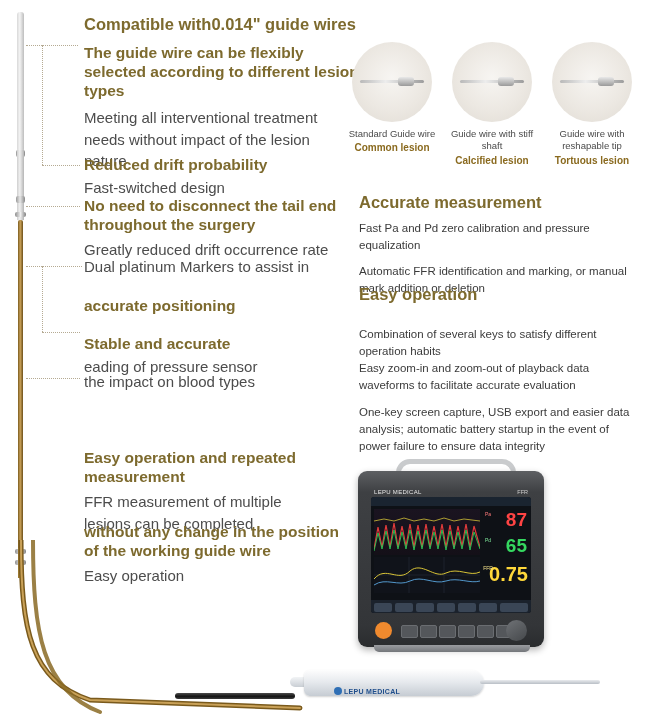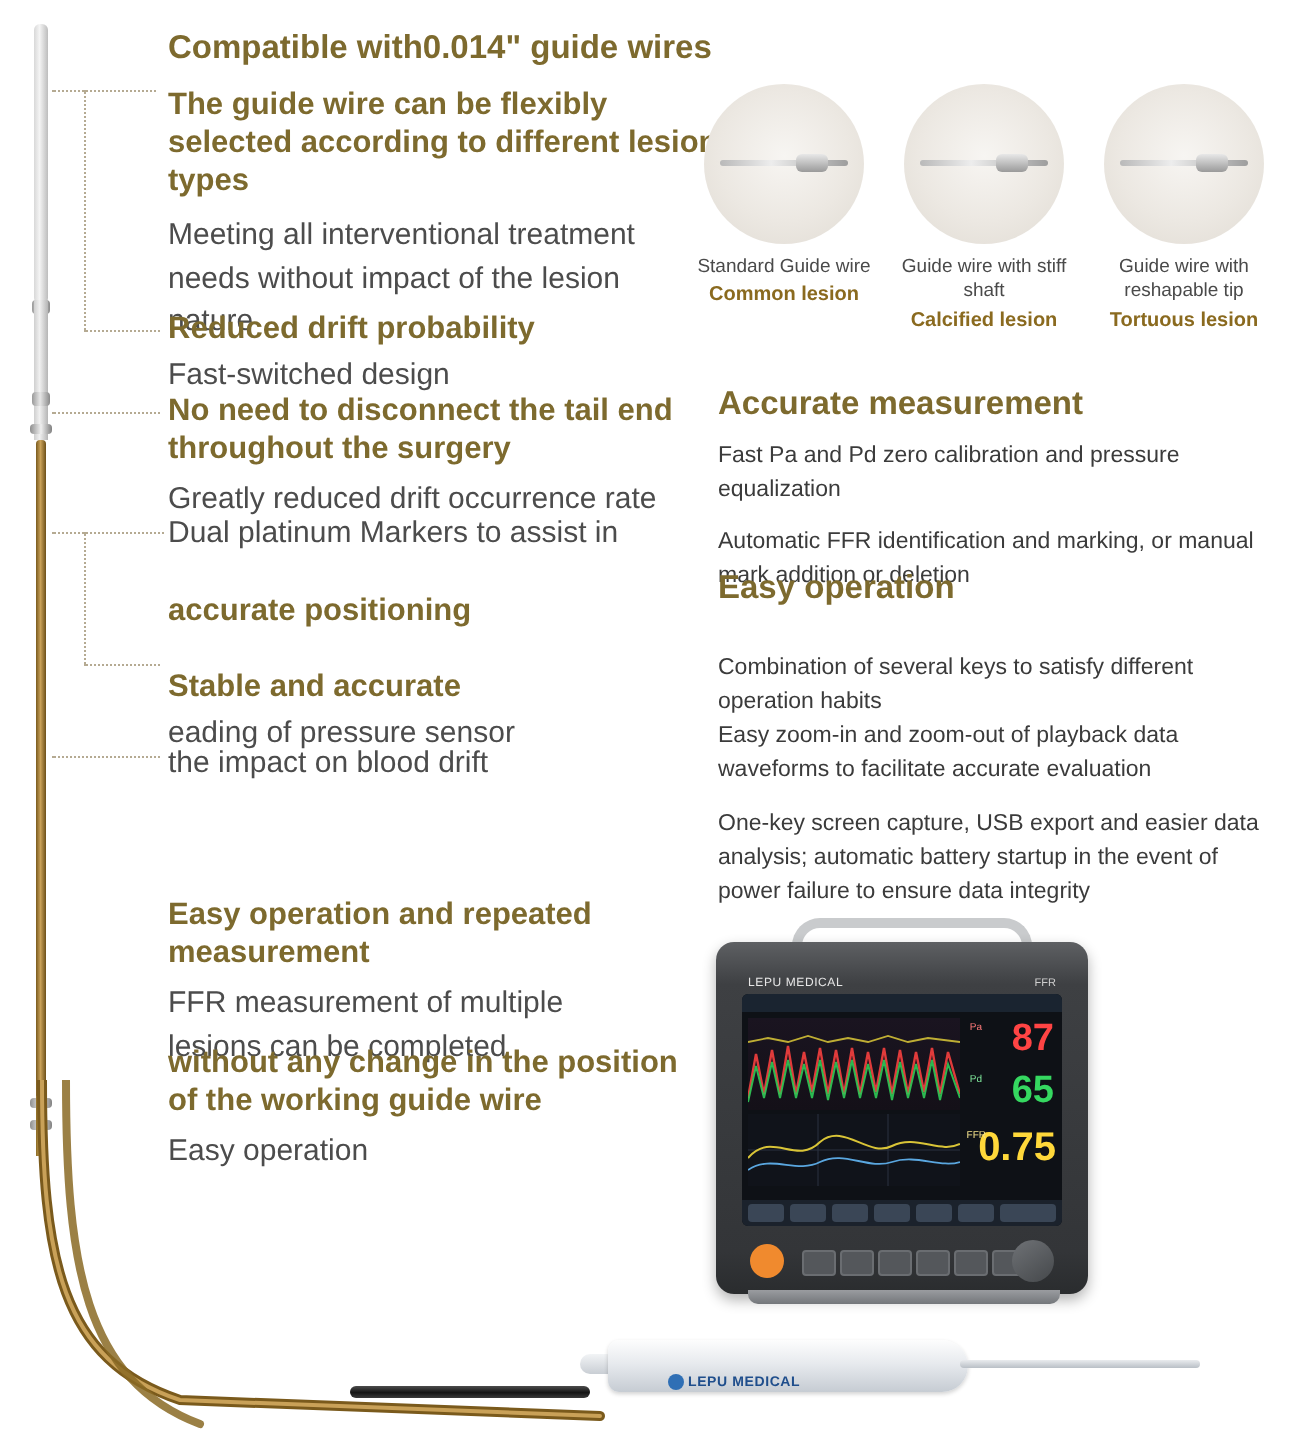--- a/index.html
+++ b/index.html
@@ -233,21 +233,21 @@
     <div class="sub">Dual platinum Markers to assist in</div>
     <div class="h-brown" style="margin-top:18px;">accurate positioning</div>
   </div>
 
   <div class="blk" style="left:84px;top:334px;width:250px;">
     <div class="h-brown">Stable and accurate</div>
     <div class="sub" style="margin-top:3px;">eading of pressure sensor</div>
   </div>
 
   <div class="blk" style="left:84px;top:368px;width:230px;">
-    <div class="sub" style="margin-top:3px;">the impact on blood drift</div>
+    <div class="sub" style="margin-top:3px;">the impact on blood types</div>
   </div>
 
   <div class="blk" style="left:359px;top:192px;width:270px;">
     <div class="h-brown-lg">Accurate measurement</div>
     <div class="sub-dark" style="margin-top:7px;">Fast Pa and Pd zero calibration and pressure equalization</div>
     <div class="sub-dark" style="margin-top:9px;">Automatic FFR identification and marking, or manual mark addition or deletion</div>
   </div>
 
   <div class="blk" style="left:359px;top:284px;width:272px;">
     <div class="h-brown-lg">Easy operation</div>

